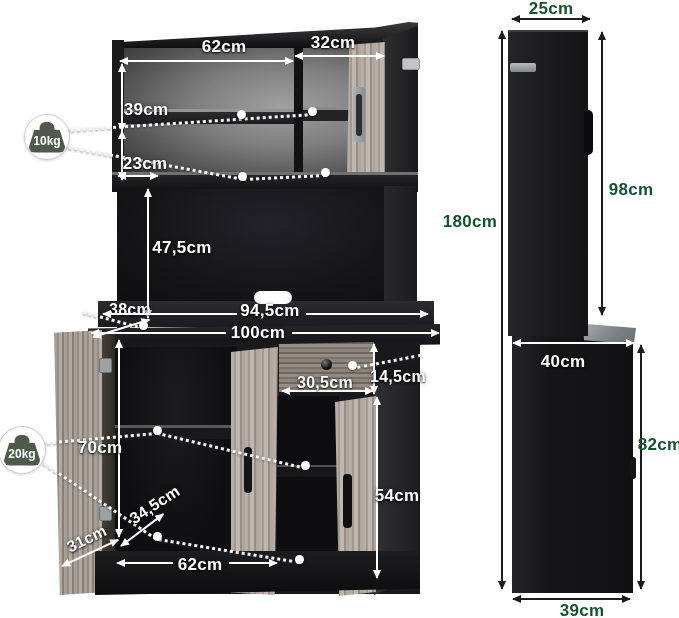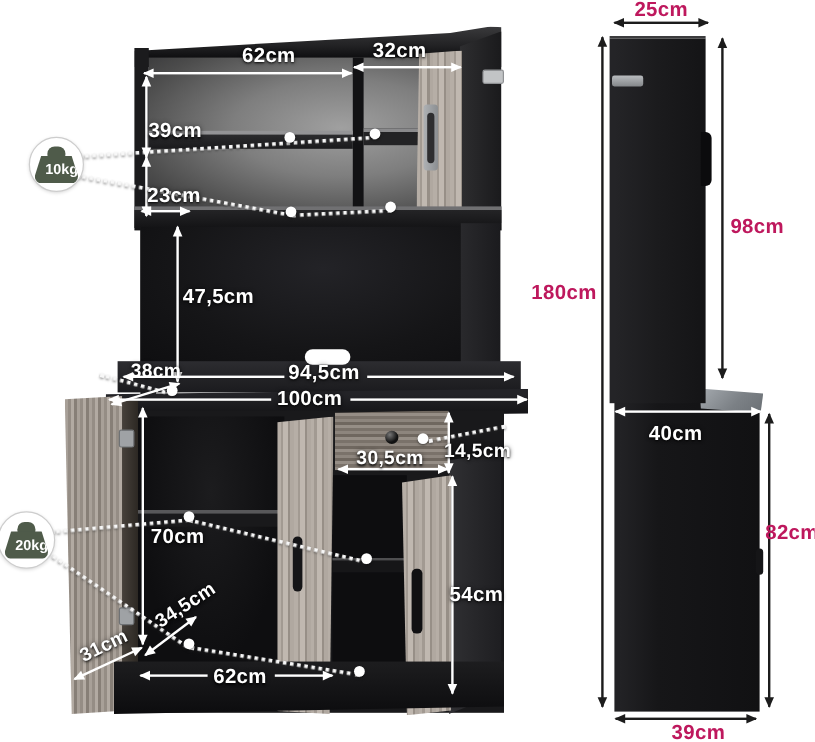--- a/index.html
+++ b/index.html
@@ -21,38 +21,38 @@
     border:solid transparent;border-width:9px 4px 0 4px;border-top-color:#fff;}
   .dk.ah-l::before{border-right-color:#1c1c1c;}
   .dk.ah-r::after{border-left-color:#1c1c1c;}
   .dk.av-t::before{border-bottom-color:#1c1c1c;}
   .dk.av-b::after{border-top-color:#1c1c1c;}
 
   .dlab{position:absolute;transform:translate(-50%,-50%);color:#fff;
     font-weight:bold;font-size:16px;line-height:1;letter-spacing:.3px;white-space:nowrap;
     text-shadow:0 1px 2px rgba(0,0,0,.9),0 0 4px rgba(0,0,0,.45);}
   .dlab.big{font-size:17px;}
-  .dlab.dk{color:#be185d;text-shadow:none;}
+  .dlab.dk{color:#14532d;text-shadow:none;}
   .rot33{transform:translate(-50%,-50%) rotate(-33deg);}
   .rot26{transform:translate(-50%,-50%) rotate(-26deg);}
 
   .dotl{position:absolute;height:0;border-top:3px dotted #f7f7f7;transform-origin:0 0;
     filter:drop-shadow(0 1px 1px rgba(40,40,40,.55));}
   .pdot{position:absolute;width:9px;height:9px;border-radius:50%;background:#fff;
     box-shadow:0 1px 2px rgba(0,0,0,.5);}
 
   
   .badge{position:absolute;background:#fff;border:1px solid #cdcdcd;border-radius:50%;
     box-shadow:0 1px 3px rgba(0,0,0,.15);display:flex;align-items:center;justify-content:center;}
   .wt{position:relative;width:36px;height:31px;}
   .wt::before{content:"";position:absolute;top:0;left:50%;transform:translateX(-50%);
     width:15px;height:10px;background:#4f5b4a;border-radius:6px 6px 3px 3px;}
   .wbody{position:absolute;bottom:0;left:0;width:100%;height:23px;background:#4f5b4a;
     clip-path:polygon(15% 0,85% 0,100% 75%,100% 100%,0 100%,0 75%);
-    border-radius:3px 3px 6px 6px;display:flex;align-items:center;justify-content:flex-end;}
+    border-radius:3px 3px 6px 6px;display:flex;align-items:center;justify-content:center;}
   .wbody span{color:#fff;font-weight:bold;font-size:12px;line-height:1;}
 
   
   .wood-v{background:repeating-linear-gradient(90deg,#b6aea6 0 3px,#a29a92 3px 5px,
     #c0b8b0 5px 9px,#978f87 9px 11px,#b0a8a0 11px 14px);}
   .wood-v2{background:repeating-linear-gradient(90deg,#a8a098 0 3px,#958d85 3px 5px,
     #b2aaa2 5px 8px,#877f77 8px 10px);}
   .wood-h{background:repeating-linear-gradient(0deg,#8d857d 0 3px,#7a726a 3px 5px,
     #968e86 5px 8px,#6f675f 8px 10px);}
 </style>
@@ -185,40 +185,40 @@
   <div class="lh ah-r" style="left:292px;top:332px;width:147px;"></div>
   <div class="dlab big" style="left:258px;top:332px;">100cm</div>
 
   <div class="lh ah-l ah-r" style="left:282px;top:390px;width:91px;"></div>
   <div class="dlab" style="left:325px;top:383px;">30,5cm</div>
 
   <div class="lv av-t av-b" style="left:373px;top:344px;height:50px;"></div>
   <div class="dlab" style="left:398px;top:377px;">14,5cm</div>
 
   <div class="lv av-t av-b" style="left:118px;top:340px;height:197px;"></div>
-  <div class="dlab big" style="left:100px;top:447px;margin-left:48px;">70cm</div>
+  <div class="dlab big" style="left:100px;top:447px;">70cm</div>
 
   <div class="lh ah-l ah-r" style="left:121px;top:545px;width:53px;transform:rotate(-37deg);transform-origin:0 50%;"></div>
   <div class="dlab rot33" style="left:155px;top:505px;">34,5cm</div>
 
   <div class="lh ah-l ah-r" style="left:62px;top:565px;width:62px;transform:rotate(-25deg);transform-origin:0 50%;"></div>
   <div class="dlab rot26" style="left:87px;top:539px;">31cm</div>
 
   <div class="lh ah-l" style="left:117px;top:562px;width:56px;"></div>
   <div class="lh ah-r" style="left:229px;top:562px;width:48px;"></div>
   <div class="dlab big" style="left:200px;top:564px;">62cm</div>
 
   <div class="lv av-t av-b" style="left:376px;top:397px;height:181px;"></div>
   <div class="dlab big" style="left:397px;top:495px;">54cm</div>
 
   <div class="lh dk ah-l ah-r" style="left:512px;top:18px;width:78px;"></div>
   <div class="dlab dk big" style="left:551px;top:8px;">25cm</div>
 
   <div class="lv dk av-t av-b" style="left:501px;top:31px;height:558px;"></div>
-  <div class="dlab dk big" style="left:470px;top:244px;">180cm</div>
+  <div class="dlab dk big" style="left:470px;top:221px;">180cm</div>
 
   <div class="lv dk av-t av-b" style="left:601px;top:32px;height:283px;"></div>
   <div class="dlab dk big" style="left:631px;top:189px;">98cm</div>
 
   <div class="lh ah-l ah-r" style="left:513px;top:342px;width:121px;"></div>
   <div class="dlab big" style="left:563px;top:361px;">40cm</div>
 
   <div class="lv dk av-t av-b" style="left:640px;top:345px;height:244px;"></div>
   <div class="dlab dk big" style="left:660px;top:444px;">82cm</div>
 

